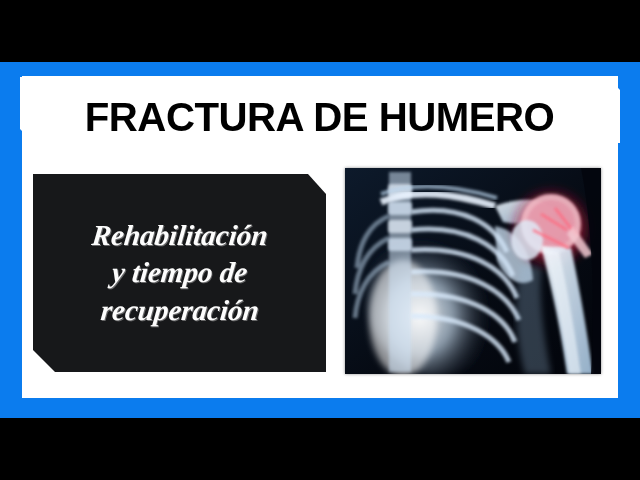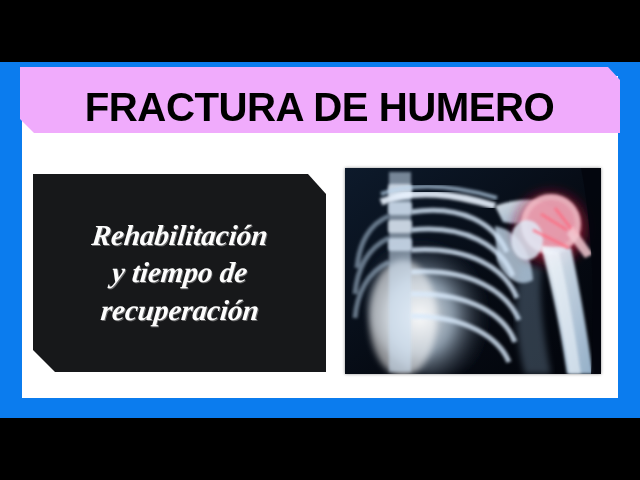--- a/index.html
+++ b/index.html
@@ -12,22 +12,22 @@
   .bar-top{position:absolute;left:0;top:0;width:640px;height:62px;background:#000;}
   .bar-bottom{position:absolute;left:0;top:418px;width:640px;height:62px;background:#000;}
 
   
   .frame{position:absolute;left:0;top:62px;width:640px;height:356px;
          background:#0b7cee;box-sizing:border-box;}
   .frame-inner{position:absolute;left:22px;top:76px;width:596px;height:322px;
                background:#ffffff;}
 
   
-  .banner{position:absolute;left:20px;top:67px;width:600px;height:80px;
-          background:#f0abfc;
+  .banner{position:absolute;left:20px;top:77px;width:600px;height:80px;
+          background:#ffffff;
           clip-path:polygon(0 0, 588px 0, 600px 13px, 600px 66px, 14px 66px, 0 52px);
           display:flex;align-items:center;justify-content:center;}
   .banner-title{color:#000;font-weight:bold;font-size:41px;line-height:1;
                 letter-spacing:-0.5px;
                 transform:scaleX(0.98);white-space:nowrap;
                 font-family:"Liberation Sans",sans-serif;}
 
   
   .subbox{position:absolute;left:33px;top:174px;width:293px;height:198px;
           background:#17181a;

